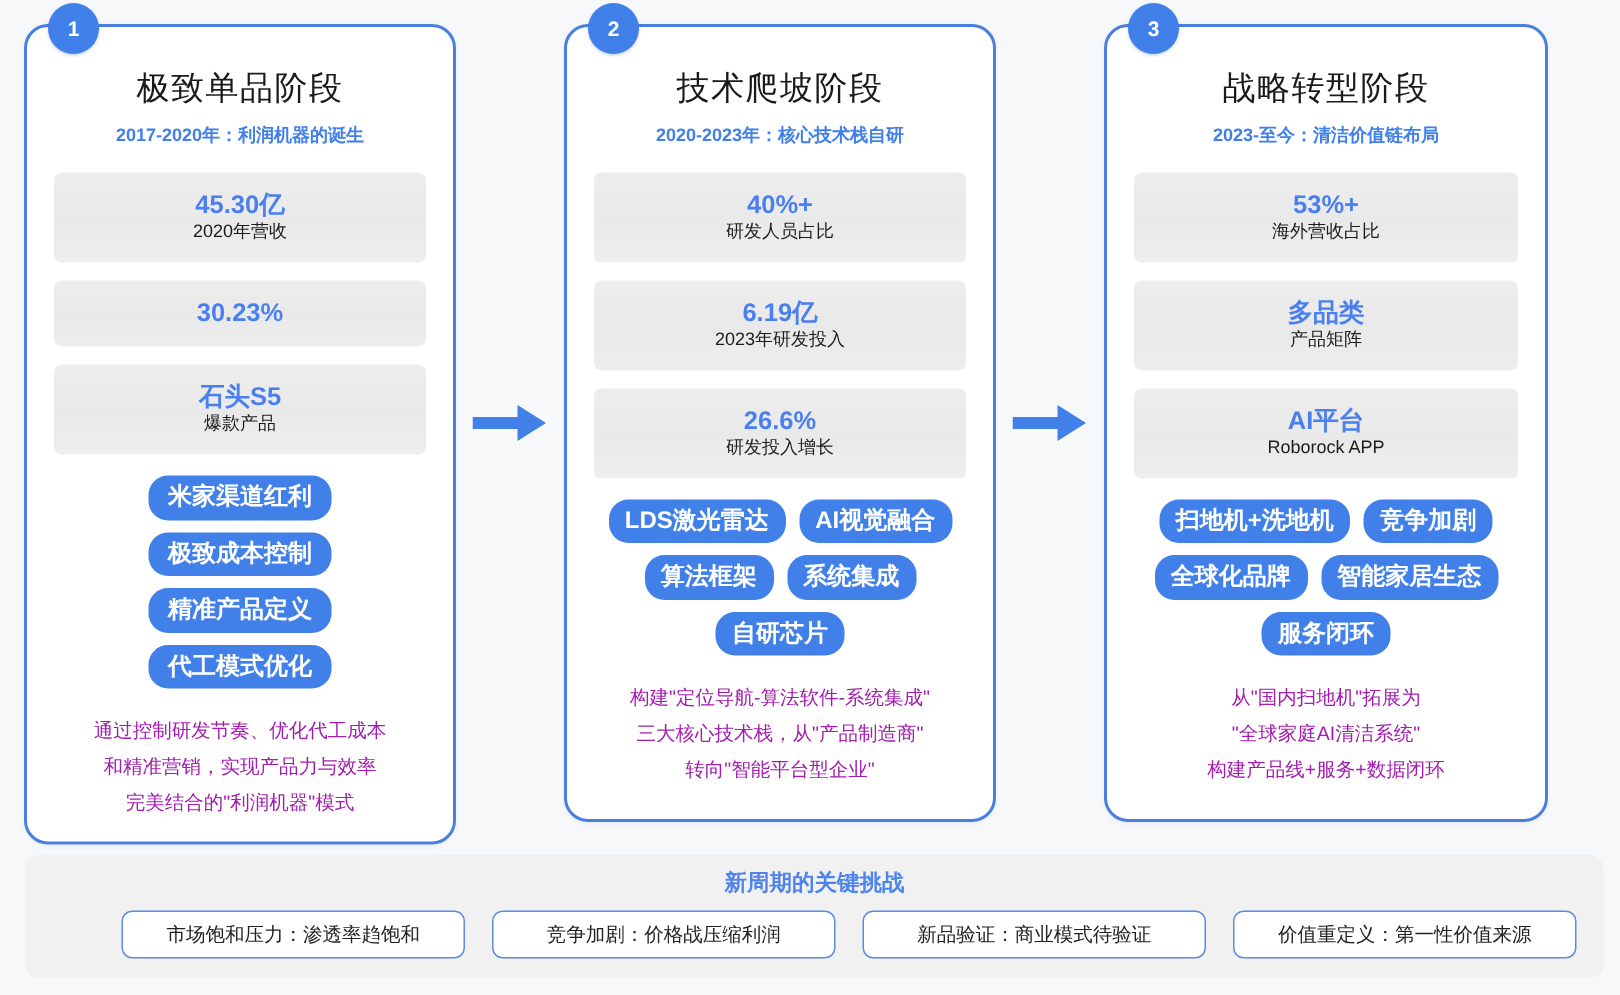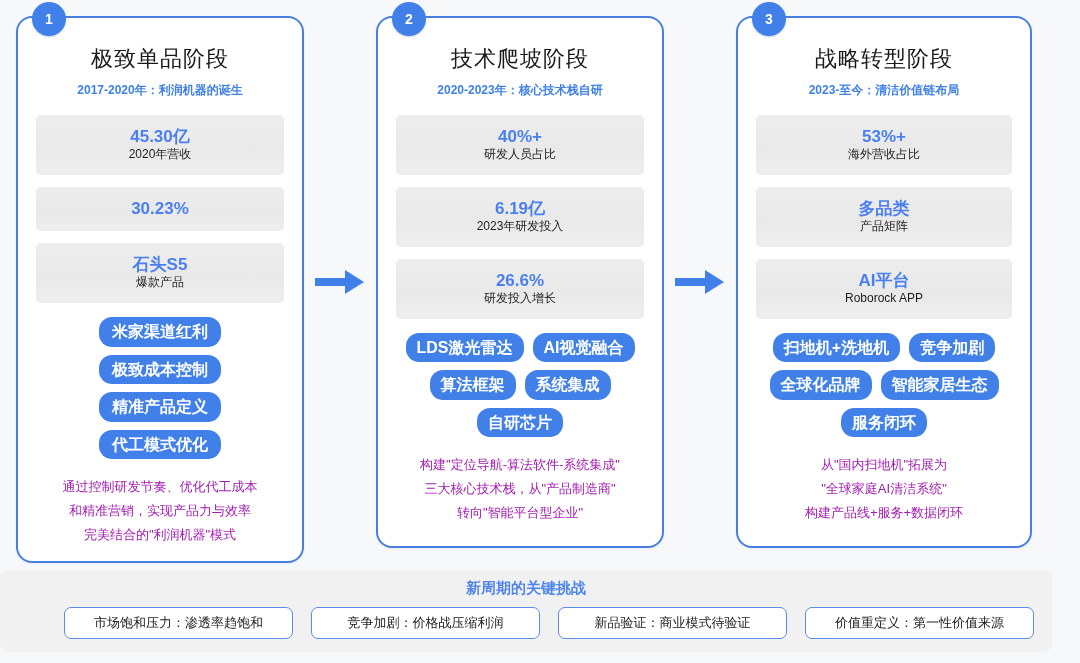--- a/index.html
+++ b/index.html
@@ -142,21 +142,21 @@
     margin-top: 16px;
     display: flex;
     align-items: center;
     justify-content: center;
   }
   .arrow svg { display: block; }
 
   
   .bottom {
     position: absolute;
-    left: 0;
+    left: 17px;
     top: 570px;
     width: 1052px;
     height: 82px;
     background: #f1f1f2;
     border-radius: 9px;
     box-sizing: border-box;
     padding: 7px 18px 10px 18px;
   }
   .bottom-title {
     text-align: center;

